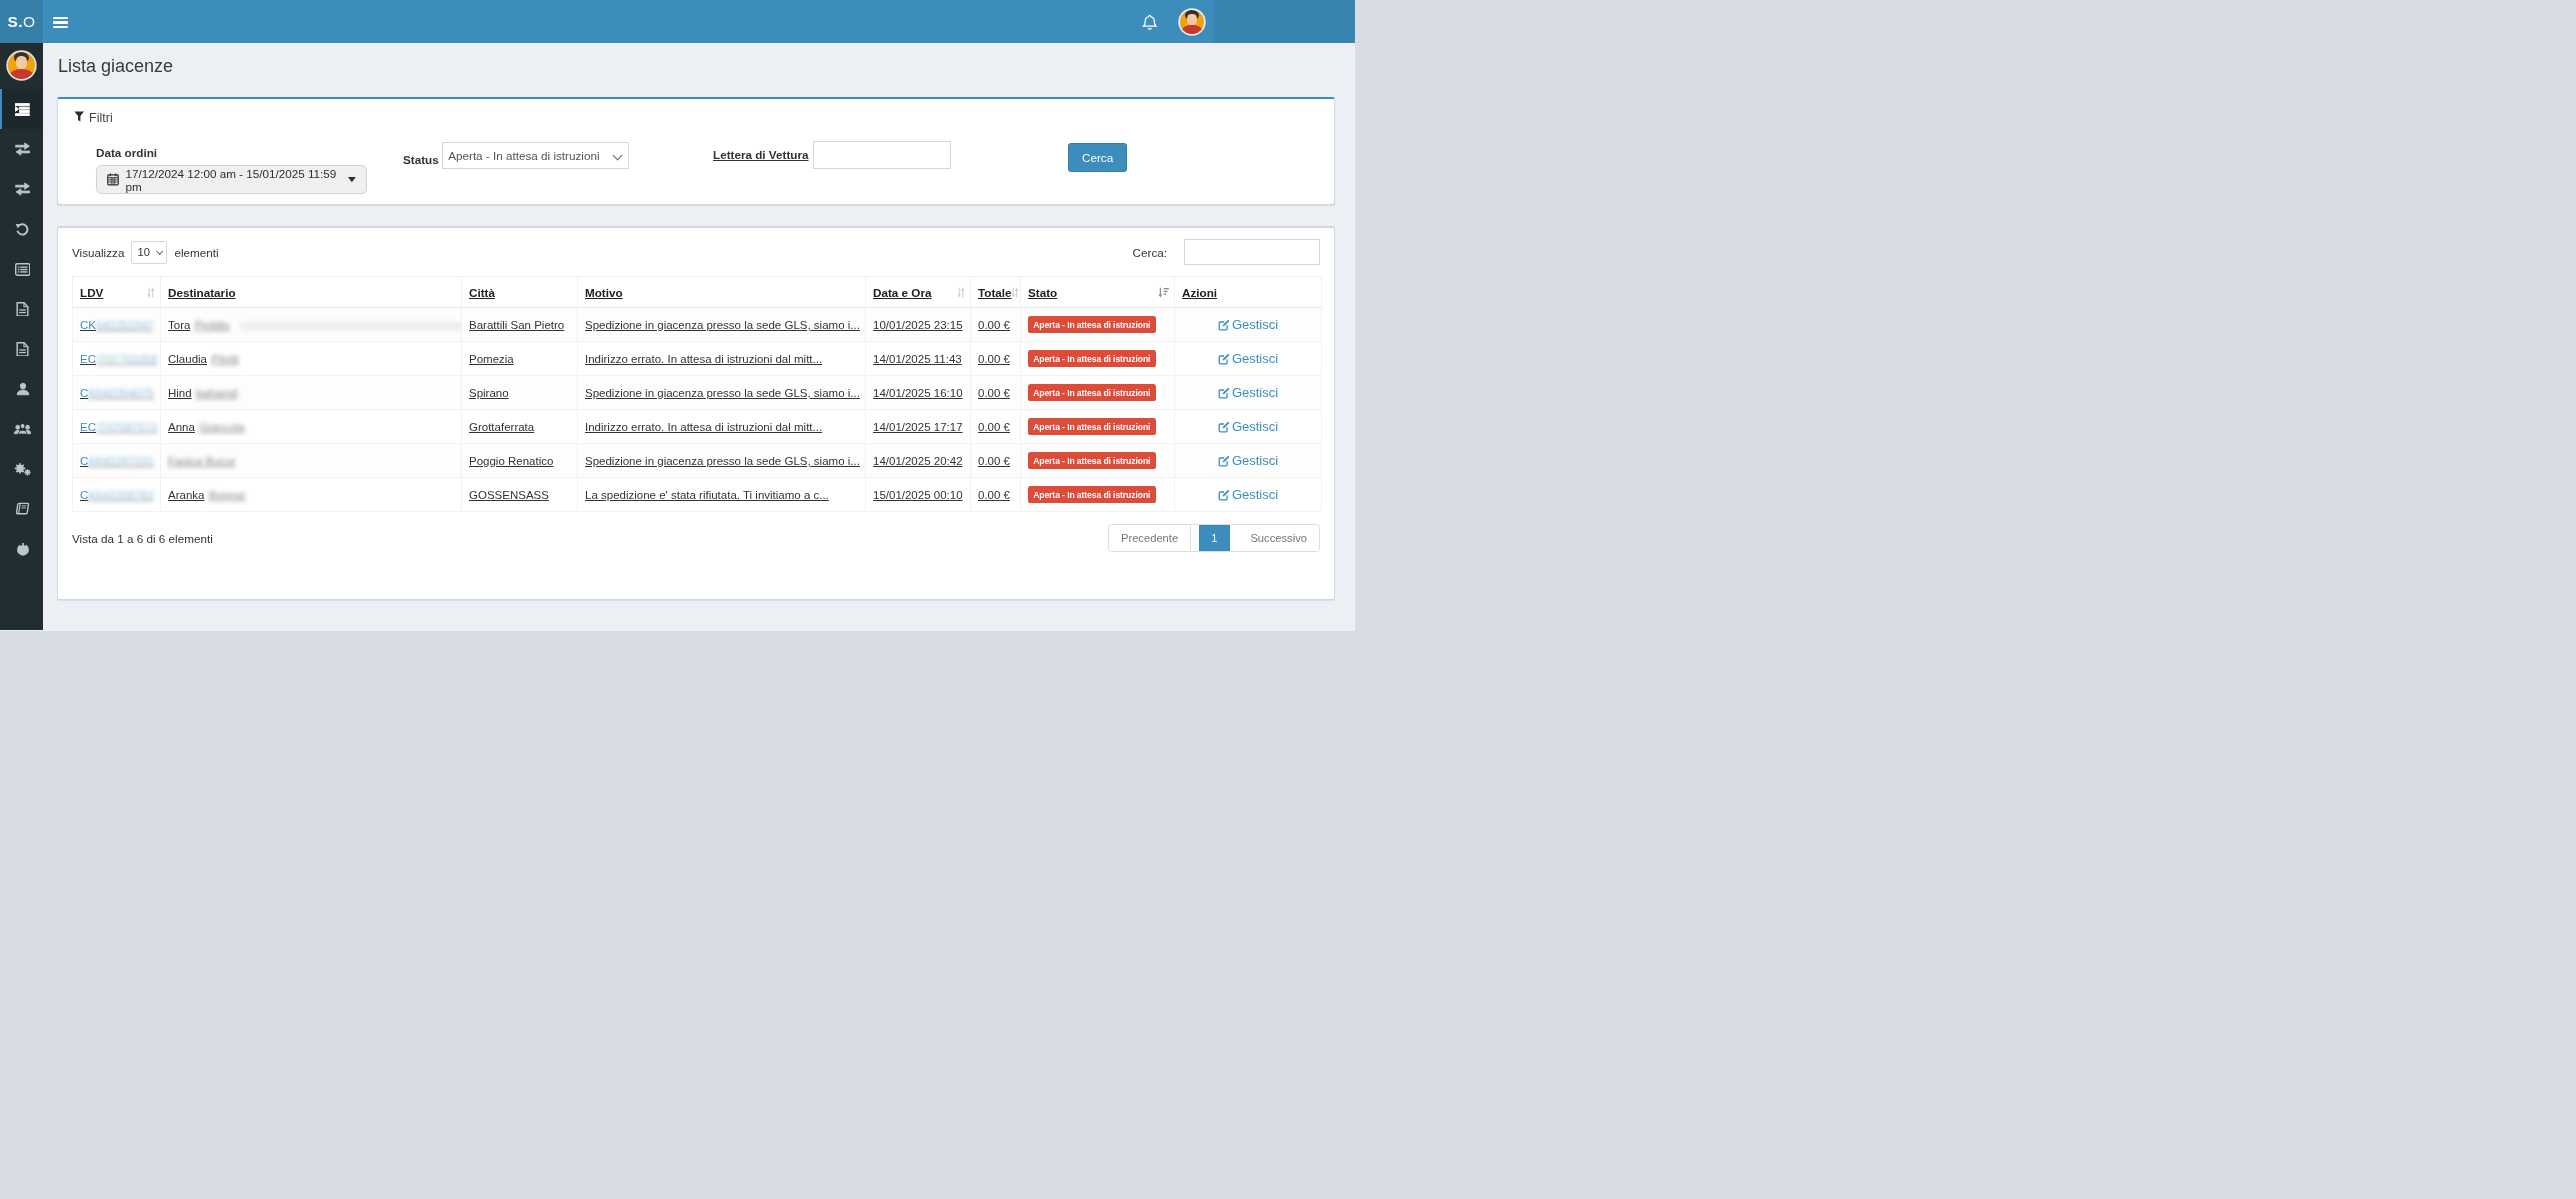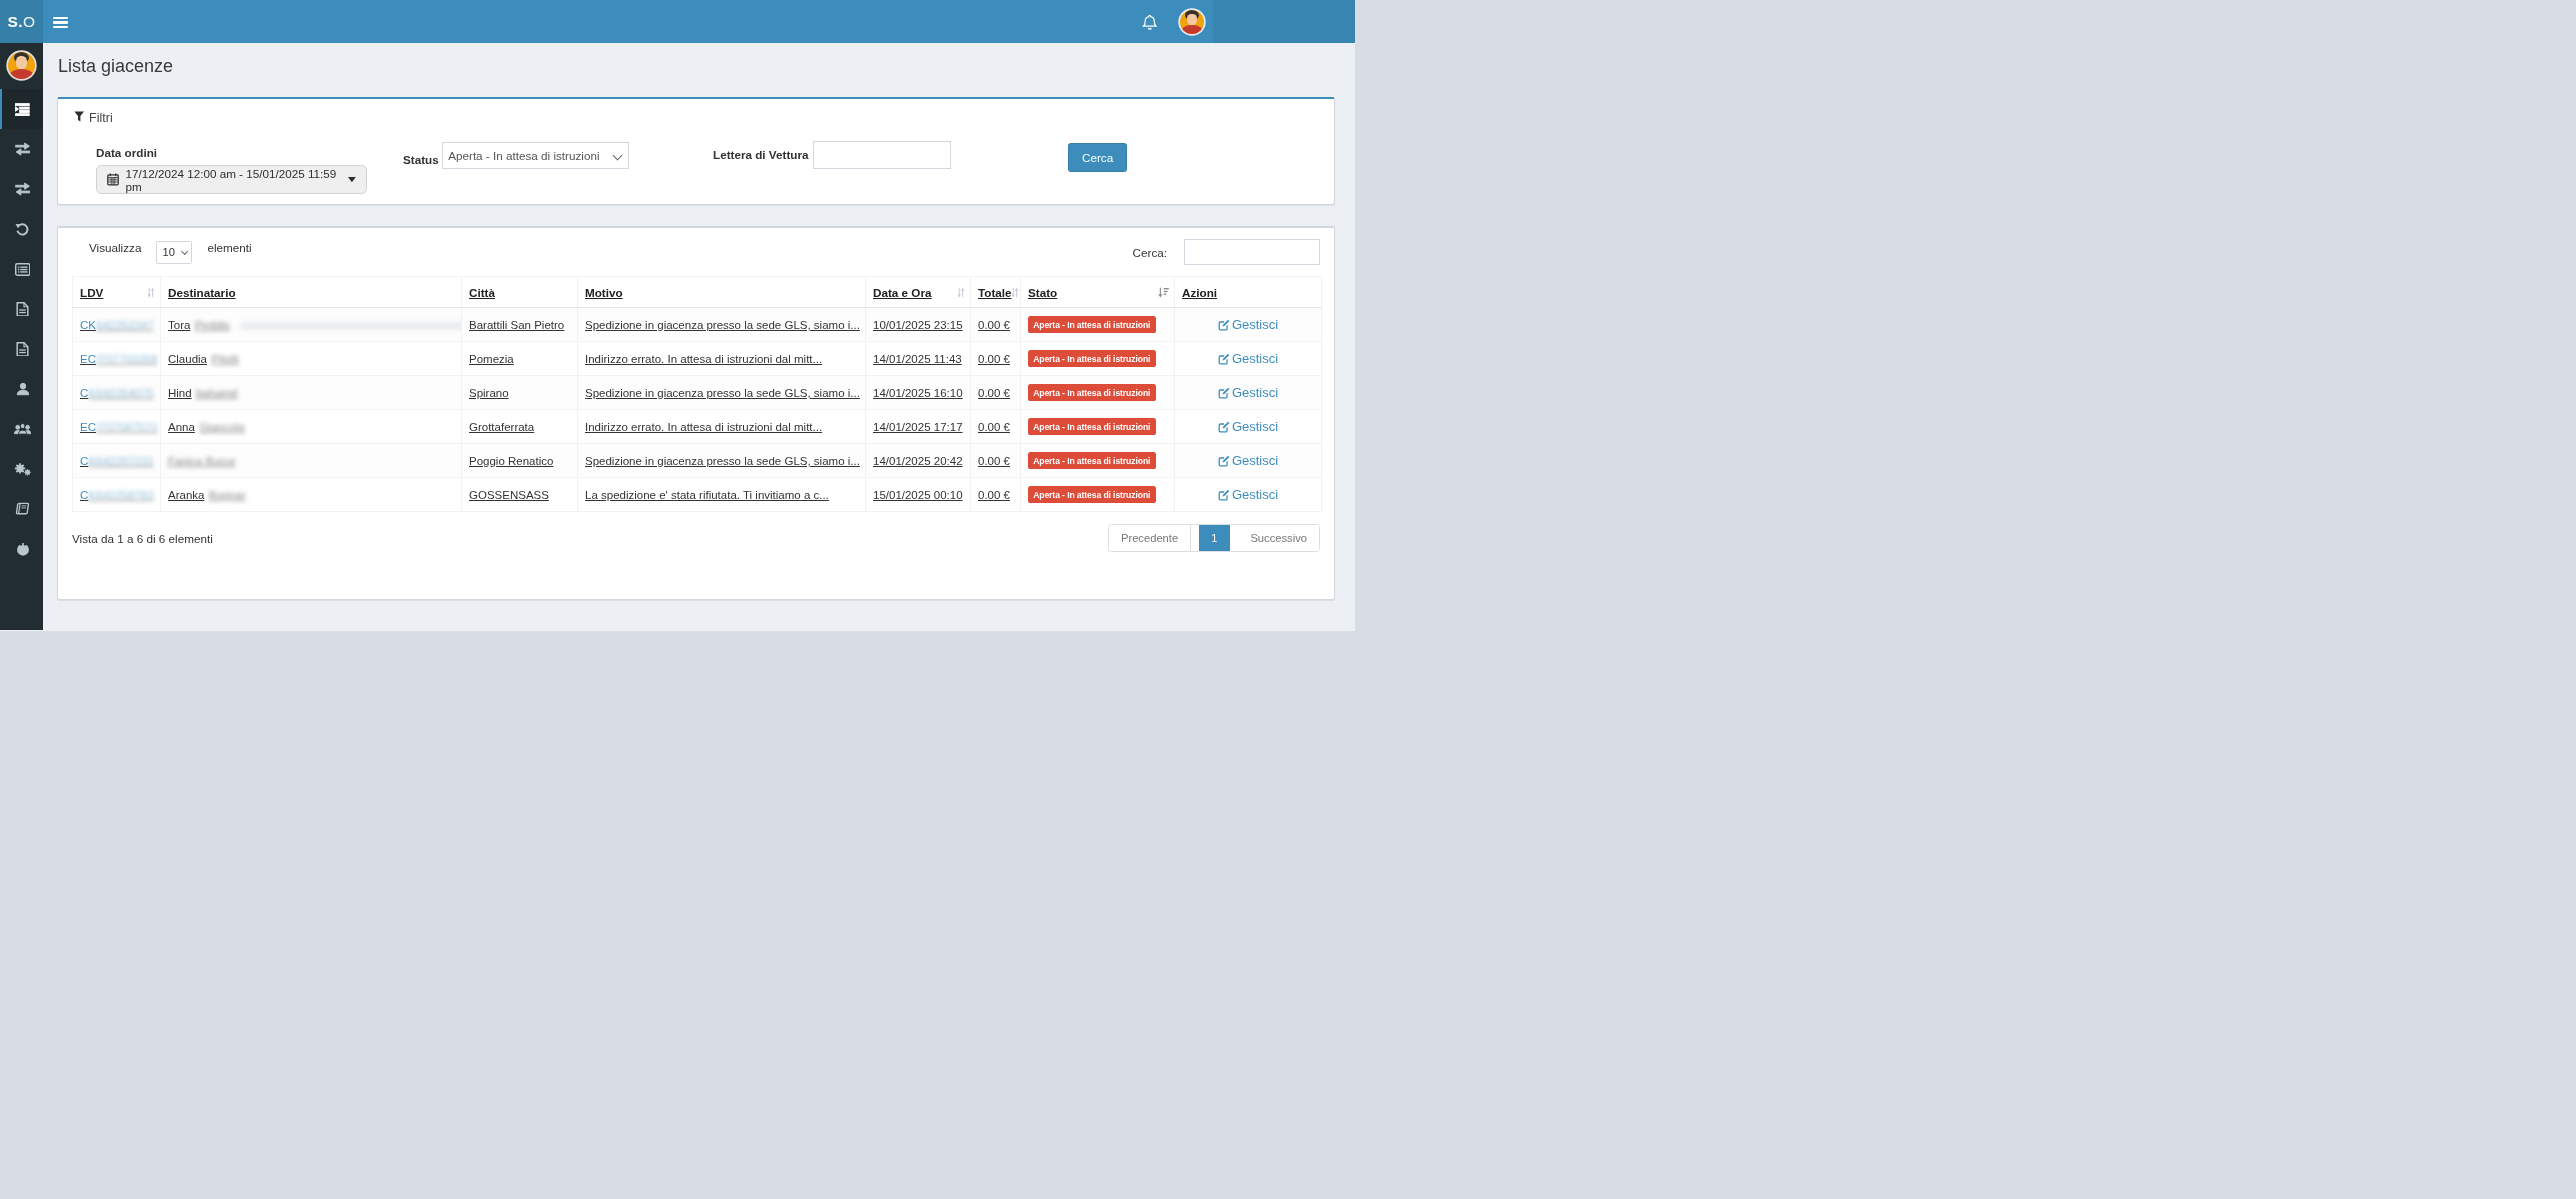--- a/index.html
+++ b/index.html
@@ -57,30 +57,30 @@
   .daterange-btn{position:absolute;left:38px;top:66px;height:29px;width:271px;box-sizing:border-box;
                  background:#efefef;border:0.9px solid #d2d2d2;border-radius:5.2px;display:flex;
                  align-items:center;gap:6px;padding:0 10.4px;font-size:11.7px;color:#2e2e2e;cursor:pointer;}
   .f-status-label{position:absolute;left:345px;top:54px;}
   .select-wrap{position:absolute;left:384px;top:43px;width:187px;height:27px;}
   .select-wrap select{width:100%;height:100%;border:0.9px solid #d2d6de;background:#fff;color:#555;
                       font-size:11.7px;font-family:inherit;padding:0 19px 0 5.2px;
                       -webkit-appearance:none;appearance:none;border-radius:0;}
   .chev{position:absolute;right:7.8px;top:9.5px;width:6px;height:6px;border-right:1.4px solid #666;
         border-bottom:1.4px solid #666;transform:rotate(45deg);pointer-events:none;}
-  .f-ldv-label{position:absolute;left:655px;top:49px;}
+  .f-ldv-label{position:absolute;left:655px;top:49px;text-decoration:underline;}
   .ldv-input{position:absolute;left:755px;top:42px;width:138px;height:28px;box-sizing:border-box;
              border:0.9px solid #d2d6de;font-size:11.7px;padding:0 7px;font-family:inherit;}
   .cerca-btn{position:absolute;left:1010px;top:44px;height:28.5px;padding:0 13px;background:#3c8dbc;
              border:0.9px solid #367fa9;border-radius:2.6px;color:#fff;font-size:11.7px;
              font-family:inherit;cursor:pointer;}
 
   
   .tbl-toolbar{display:flex;justify-content:space-between;align-items:center;padding:11.2px 14px 9.5px;}
-  .length-ctl{display:flex;align-items:flex-start;gap:15px;font-size:11.7px;color:#333;margin-left:17px;}
+  .length-ctl{display:flex;align-items:center;gap:7px;font-size:11.7px;color:#333;}
   .len-wrap{position:relative;width:36px;height:23px;}
   .len-wrap select{width:100%;height:100%;border:0.9px solid #d2d6de;background:#fff;color:#333;
                    font-size:11.2px;font-family:inherit;padding:0 12px 0 5.2px;
                    -webkit-appearance:none;appearance:none;border-radius:1.7px;}
   .len-wrap .chev{right:5.2px;top:8.6px;width:4.3px;height:4.3px;}
   .search-ctl{display:flex;align-items:center;gap:17px;font-size:11.7px;color:#333;}
   .search-ctl input{width:136px;height:26px;box-sizing:border-box;border:0.9px solid #d2d6de;
                     font-size:11.7px;padding:0 7px;font-family:inherit;}
 
   

